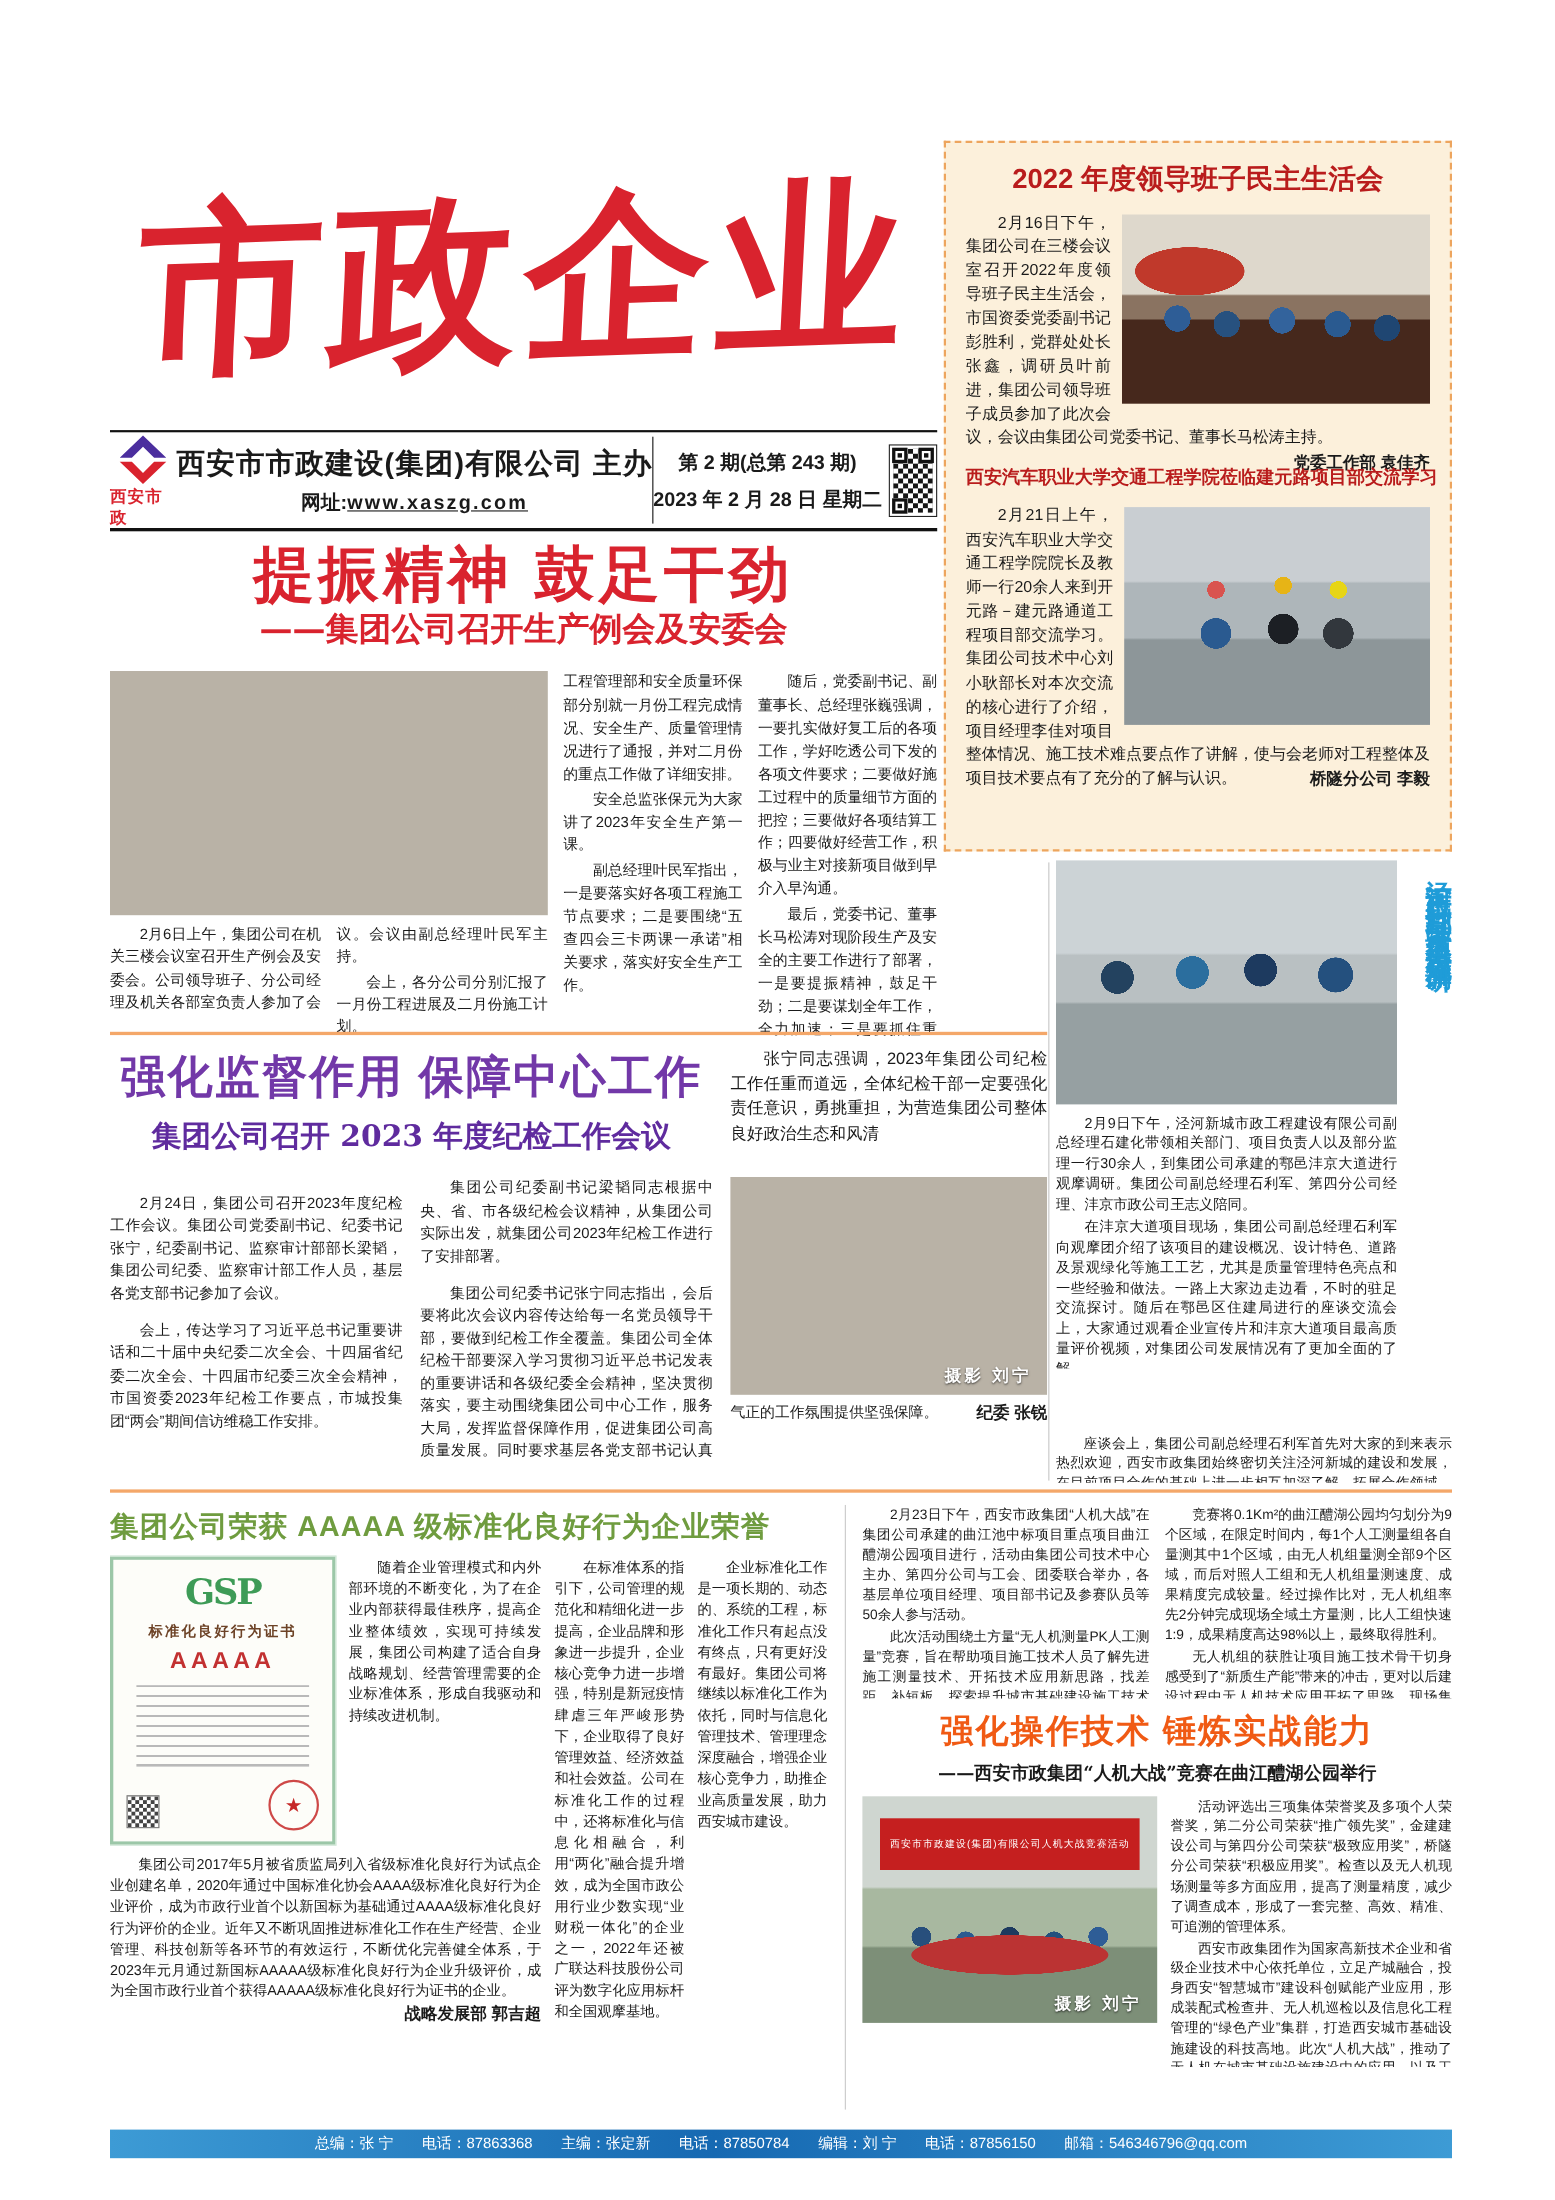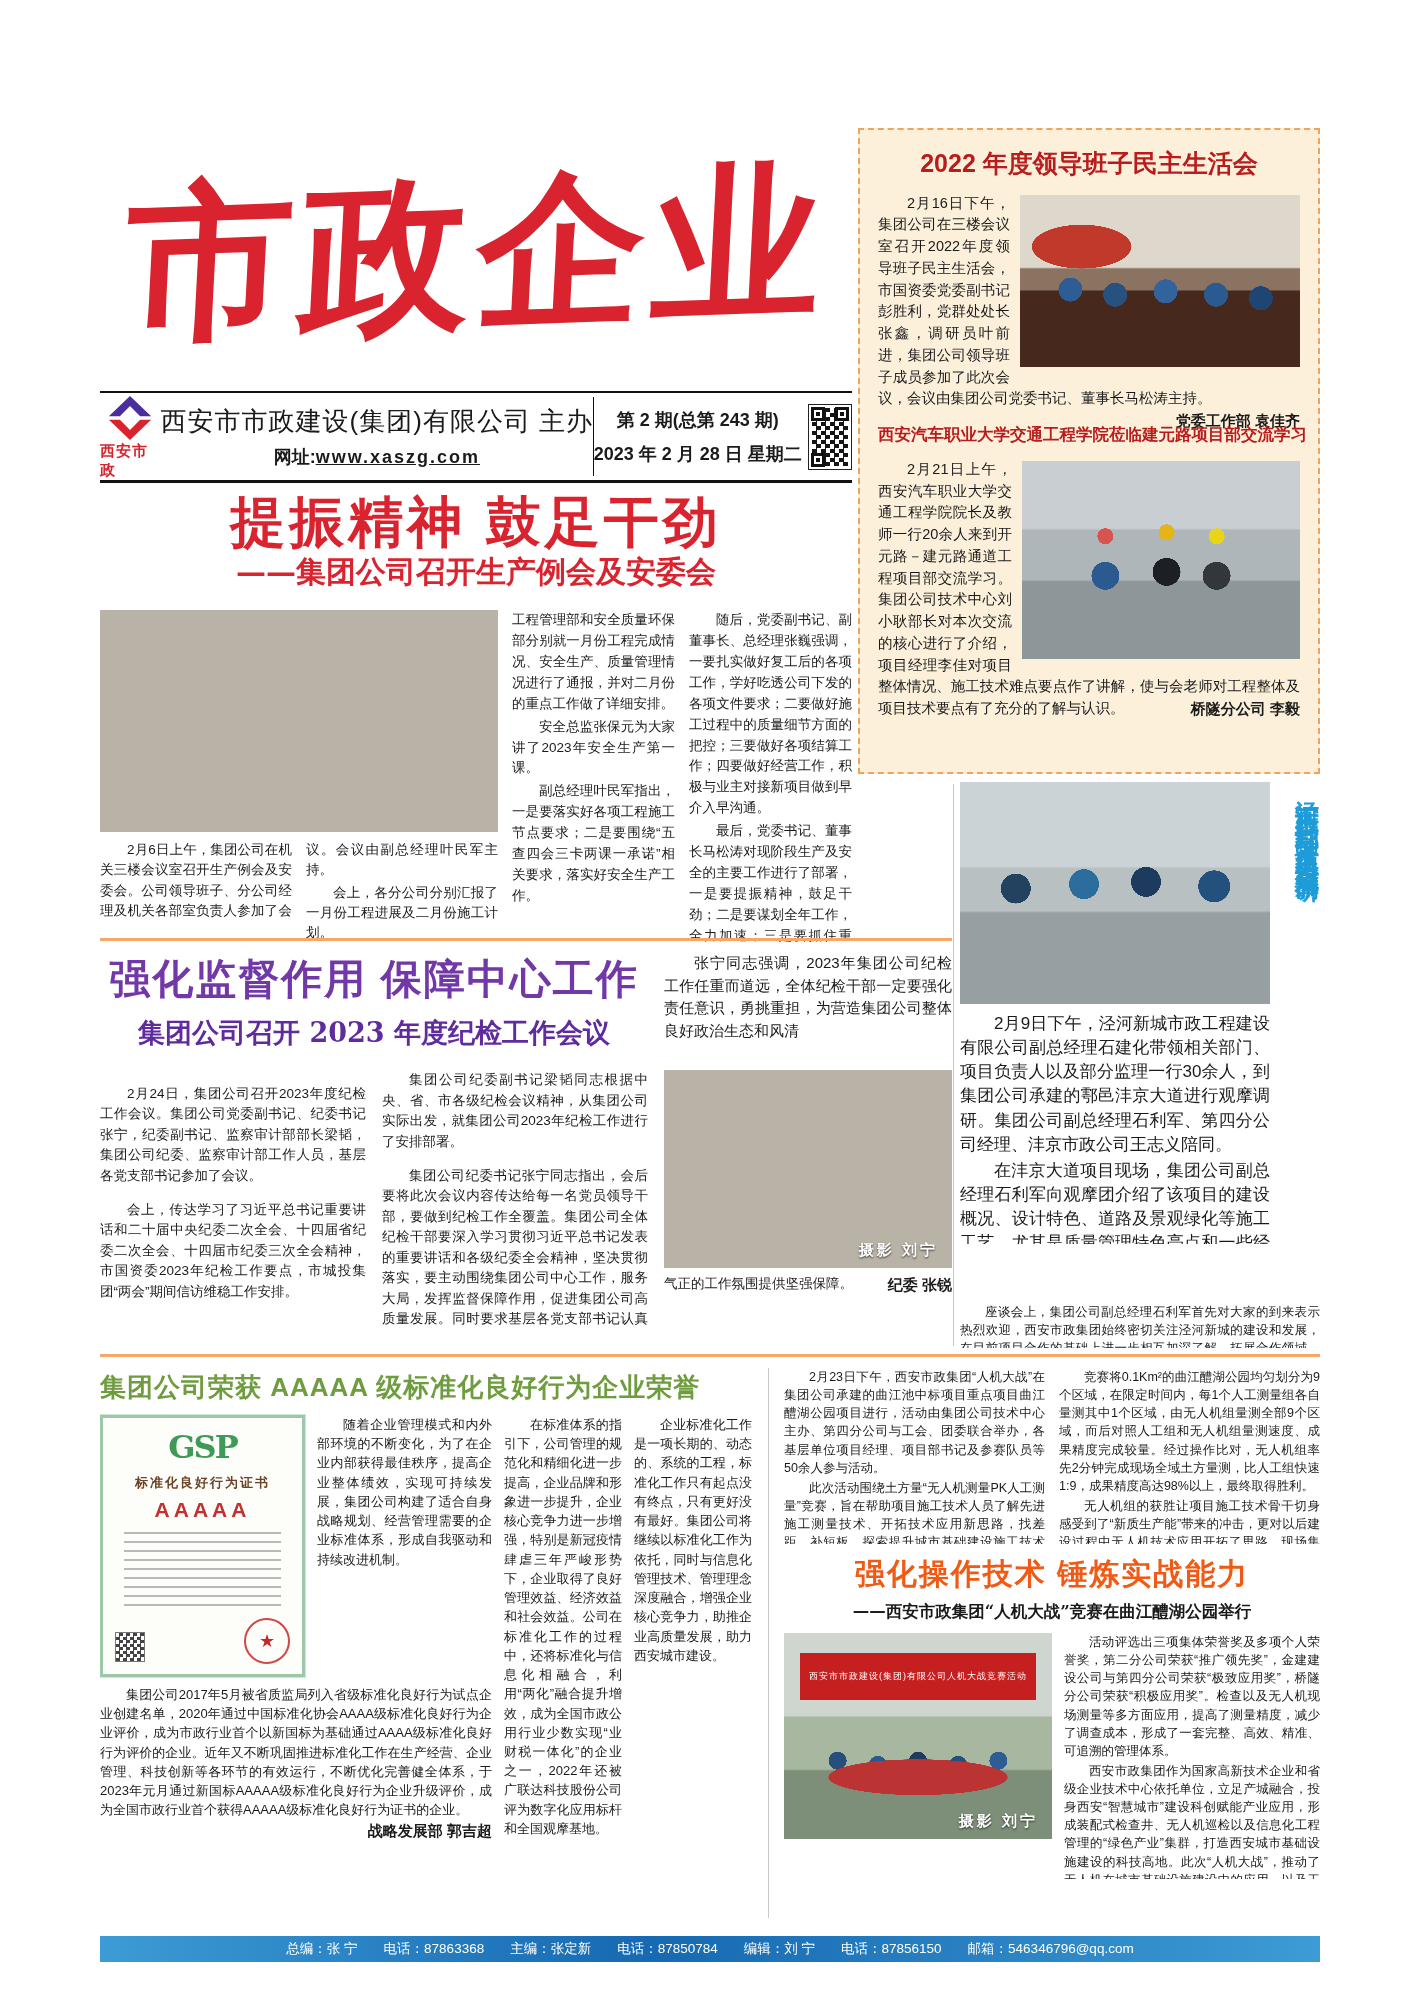--- a/index.html
+++ b/index.html
@@ -10,21 +10,21 @@
   
   .mast-title{left:105px;top:118px;width:745px;height:268px;display:flex;align-items:center;justify-content:center;
     font-family:"DejaVu Serif",serif;font-weight:900;font-size:168px;color:#d9232e;
     letter-spacing:8px;transform:rotate(-2deg) skewX(-5deg);line-height:1;white-space:nowrap;}
   .pub-row{left:100px;top:391px;width:752px;height:92px;display:flex;align-items:stretch;
     border-top:2px solid #111;border-bottom:3px solid #111;box-sizing:border-box;}
   .logo-block{width:92px;display:flex;flex-direction:column;align-items:center;justify-content:center;padding-top:2px;}
   .logo-block svg{width:52px;height:52px;}
   .logo-text{font-size:15px;font-weight:900;color:#d9232e;letter-spacing:1px;margin-top:1px;}
   .pub-center{flex:1;display:flex;flex-direction:column;align-items:center;justify-content:center;gap:6px;}
-  .pub-name{font-size:26px;font-weight:400;letter-spacing:1px;white-space:nowrap;}
+  .pub-name{font-size:26px;font-weight:700;letter-spacing:1px;white-space:nowrap;}
   .pub-site{font-size:18px;font-weight:700;}
   .pub-url{text-decoration:underline;letter-spacing:2px;}
   .v-rule{width:1px;background:#111;margin:4px 0;}
   .issue-box{width:232px;display:flex;flex-direction:column;align-items:center;justify-content:center;gap:10px;
     font-size:18px;font-weight:600;white-space:nowrap;}
   .qr{width:64px;height:64px;align-self:center;margin-left:6px;position:relative;background:#fff;border:1px solid #222;}
   .qr .qgrid{position:absolute;inset:3px;background:repeating-conic-gradient(#151515 0 25%,#fff 0 50%) 0 0/9px 9px;}
   .qm{position:absolute;width:14px;height:14px;border:3px solid #111;background:#fff;box-sizing:border-box;}
   .qm::after{content:"";position:absolute;inset:2px;background:#111;}
   .qm.tl{top:2px;left:2px;} .qm.tr{top:2px;right:2px;} .qm.bl{bottom:2px;left:2px;}
@@ -112,21 +112,21 @@
   .jj-photo-stack{flex:1;}
   .jj-photo-stack .ph{width:100%;height:198px;}
   .jj-tail{font-size:13.5px;line-height:1.5;margin-top:6px;}
 
   
   .vline{background:#c5c5c5;width:1px;}
   .jinghe{left:960px;top:782px;width:360px;height:566px;overflow:hidden;}
   .jg-top{display:flex;gap:8px;}
   .jg-left{width:310px;}
   .jg-left .ph{width:310px;height:222px;}
-  .jg-paras{font-size:17px;line-height:1.42;text-align:justify;margin-top:8px;height:232px;overflow:hidden;}
+  .jg-paras{font-size:13px;line-height:1.42;text-align:justify;margin-top:8px;height:232px;overflow:hidden;}
   .jg-vtitle{flex:1;writing-mode:vertical-rl;text-orientation:upright;font-size:24px;font-weight:900;
     color:#1f9cd8;letter-spacing:4px;line-height:1.1;height:520px;margin:0 auto;}
   .jg-bottom{font-size:12.5px;line-height:1.42;text-align:justify;margin-top:2px;height:86px;overflow:hidden;}
 
   
   .bottom{left:100px;top:1368px;width:1220px;height:550px;display:flex;gap:16px;overflow:hidden;}
   .aa{width:652px;overflow:hidden;}
   .aa-title{color:#6f9c3f;font-size:26px;font-weight:900;white-space:nowrap;letter-spacing:1px;margin:2px 0 10px;}
   .aa-body{display:flex;gap:12px;}
   .aa-left{width:392px;}

